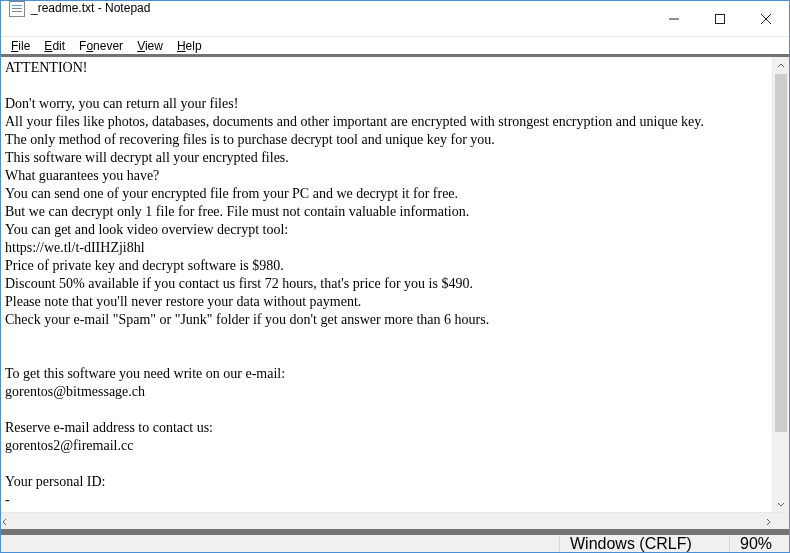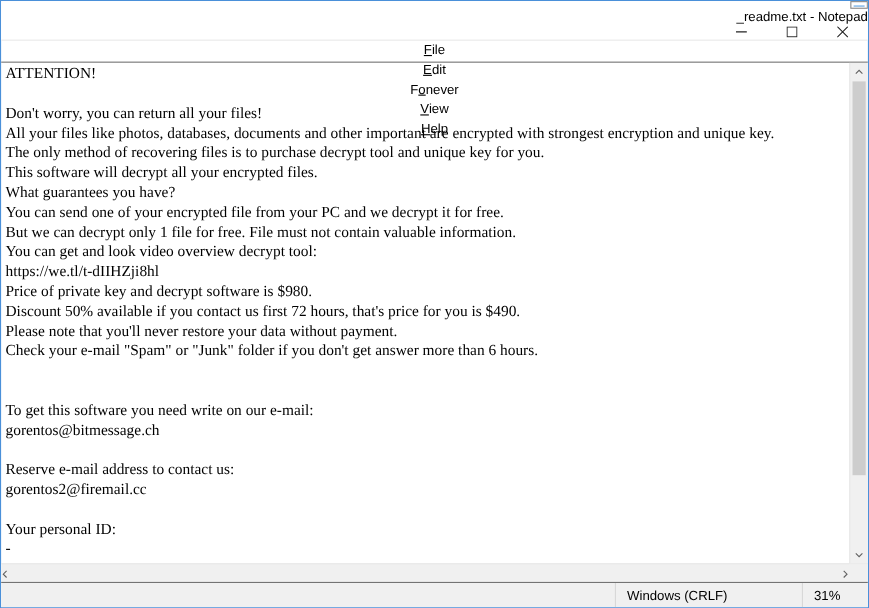--- a/index.html
+++ b/index.html
@@ -12,23 +12,22 @@
     height: 553px;
     overflow: hidden;
     border: 1px solid #4a90d9;
     display: flex;
     flex-direction: column;
   }
   .titlebar {
     height: 36px;
     background: #fff;
     display: flex;
-    align-items: flex-end;
+    align-items: flex-start;
     border-bottom: 1px solid #e8e8e8;
-    flex-direction: column;
   }
   .title-icon {
     width: 16px; height: 16px;
     margin-left: 8px;
     background: #fff;
     border: 1px solid #888;
     position: relative;
   }
   .title-icon::before {
     content: "";
@@ -56,22 +55,21 @@
     justify-content: center;
     color: #222;
   }
   .win-btn svg { display: block; }
   .menubar {
     height: 20px;
     display: flex;
     align-items: center;
     padding: 0 4px;
     gap: 2px;
-    border-bottom: 1px solid #737373;
-    flex-direction: column;
+    border-bottom: 3px solid #737373;
   }
   .menu-item {
     padding: 1px 6px;
     font-size: 12px;
     color: #000;
   }
   .menu-item u { text-decoration: underline; }
   .content-wrap {
     position: relative;
     flex: 1;
@@ -118,24 +116,24 @@
   }
   .hscrollbar {
     flex: 1;
     display: flex;
   }
   .hsb-track { flex: 1; position: relative; }
   .hsb-corner { width: 17px; background: #f0f0f0; }
   .statusbar {
     height: 23px;
     background: #f0f0f0;
-    border-top: 1px solid #737373;
+    border-top: 6px solid #737373;
     display: flex;
     align-items: stretch;
-    font-size: 12px;
+    font-size: 16px;
     color: #000;
   }
   .status-cell {
     border-left: 1px solid #d8d8d8;
     display: flex;
     align-items: center;
     padding: 0 10px;
   }
   .status-spacer { flex: 1; }
 </style>
@@ -228,14 +226,14 @@
           <path d="M3 1 L6 4 L3 7" fill="none" stroke="currentColor" stroke-width="1"></path>
         </svg>
     </div>
   </div>
   <div class="hsb-corner"></div>
 </div>
 
 <div class="statusbar">
   <div class="status-spacer"></div>
   <div class="status-cell" style="width:170px">Windows (CRLF)</div>
-  <div class="status-cell" style="width:60px">31%</div>
+  <div class="status-cell" style="width:60px">90%</div>
 </div>
 
 </body></html>

